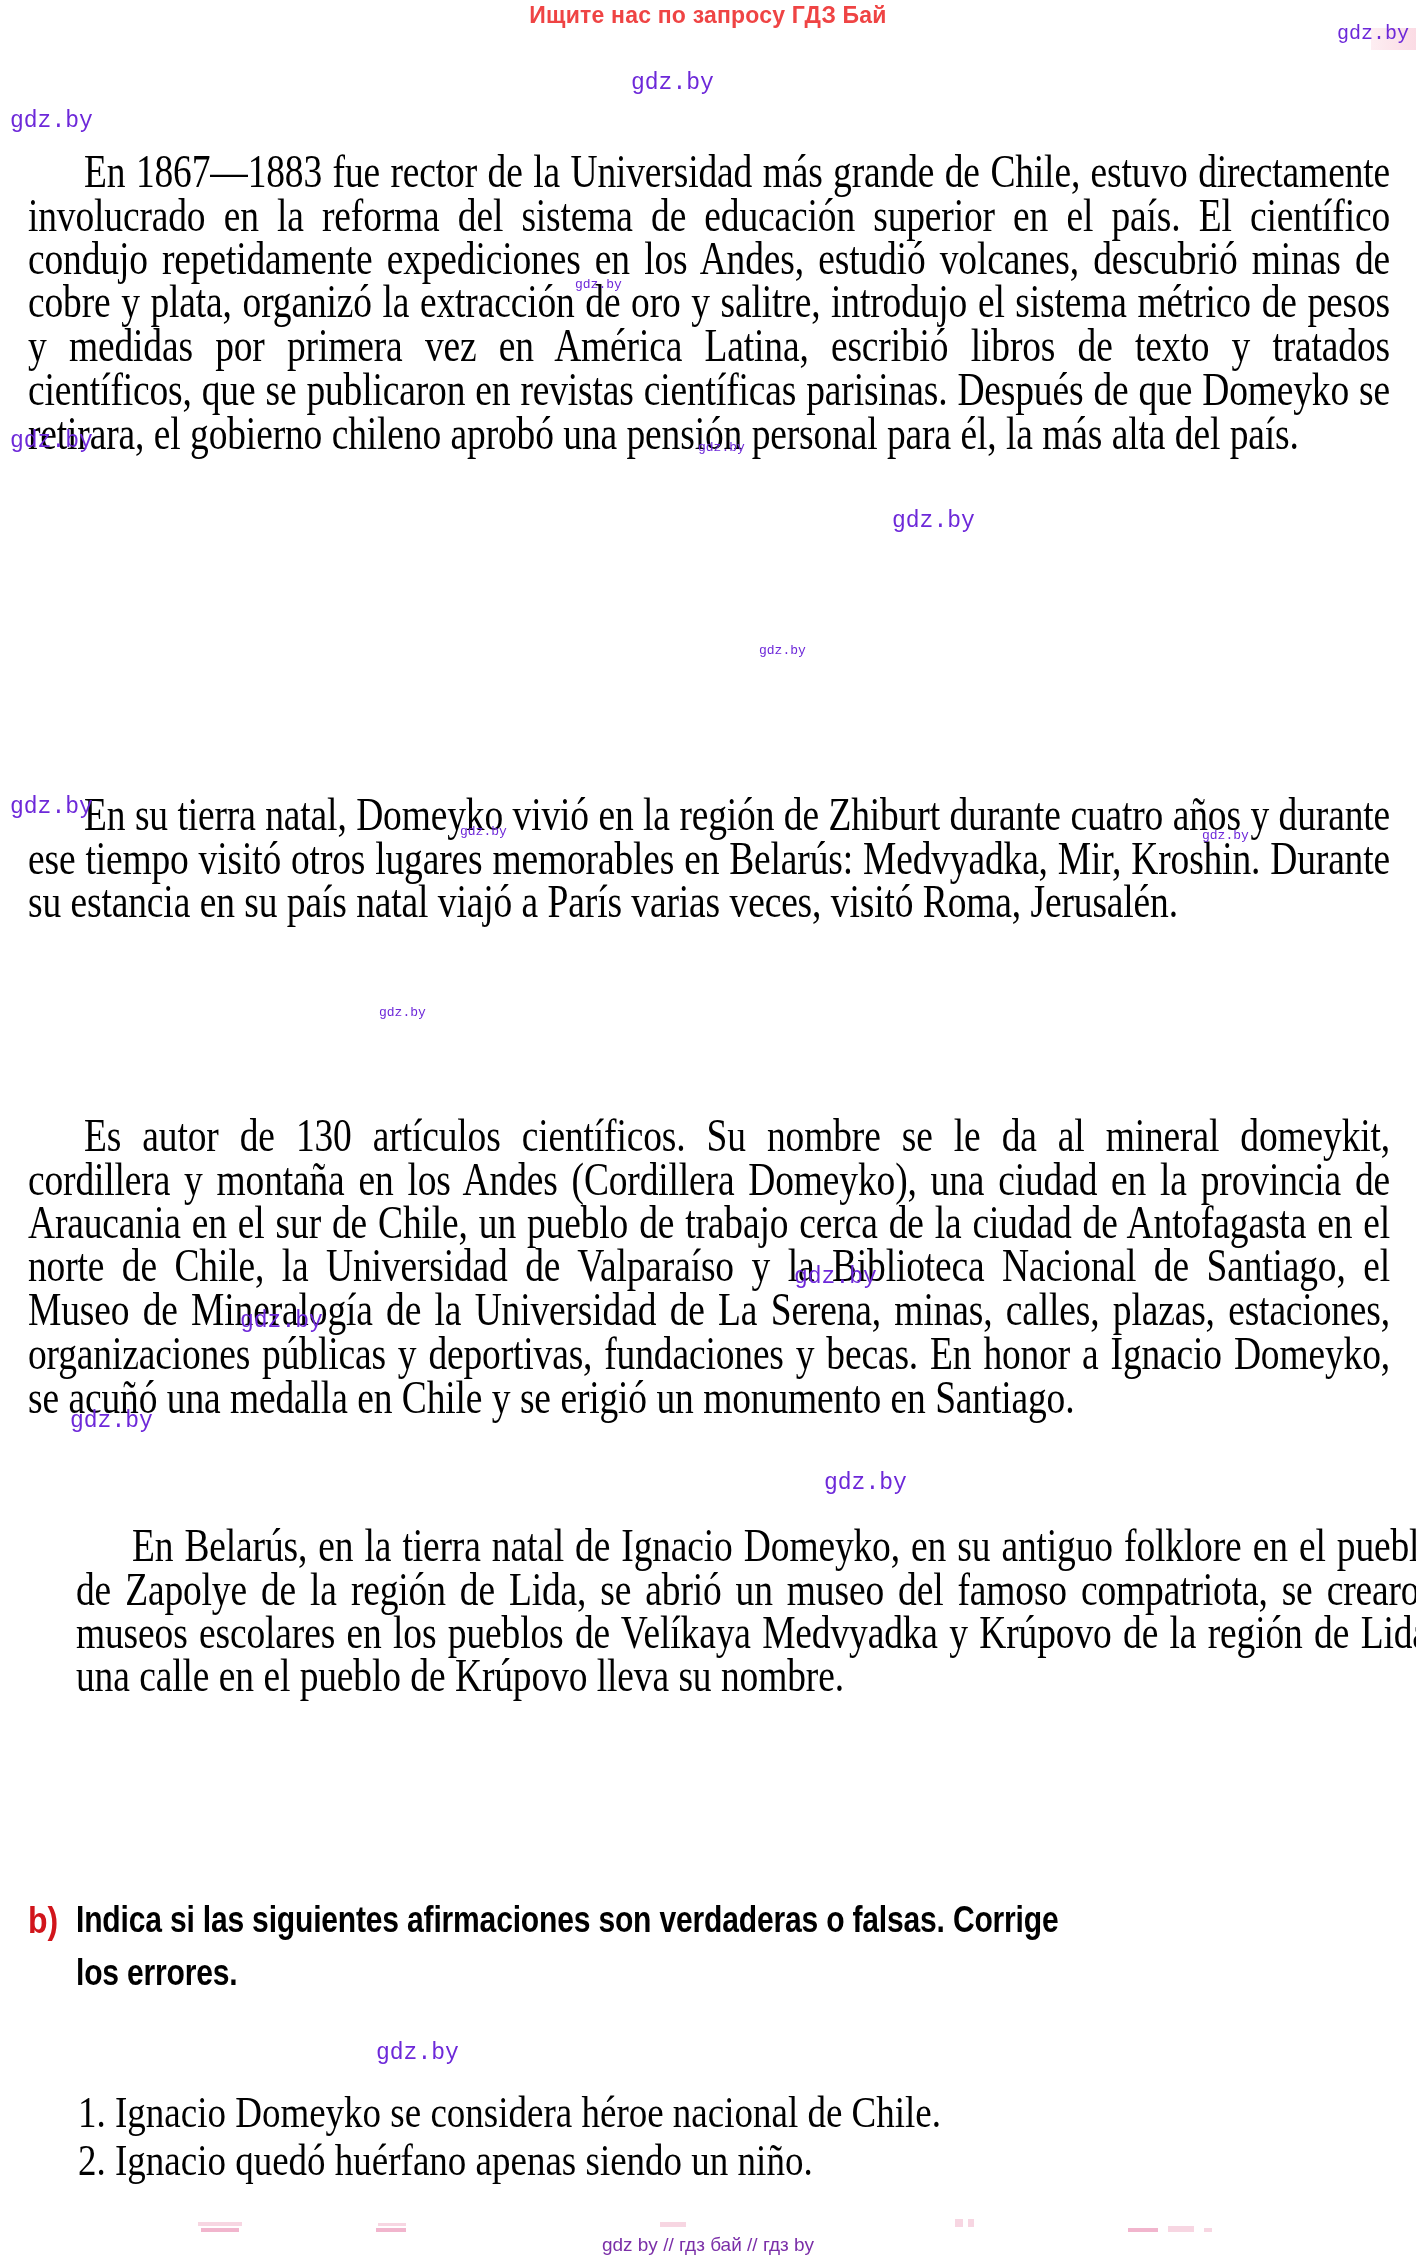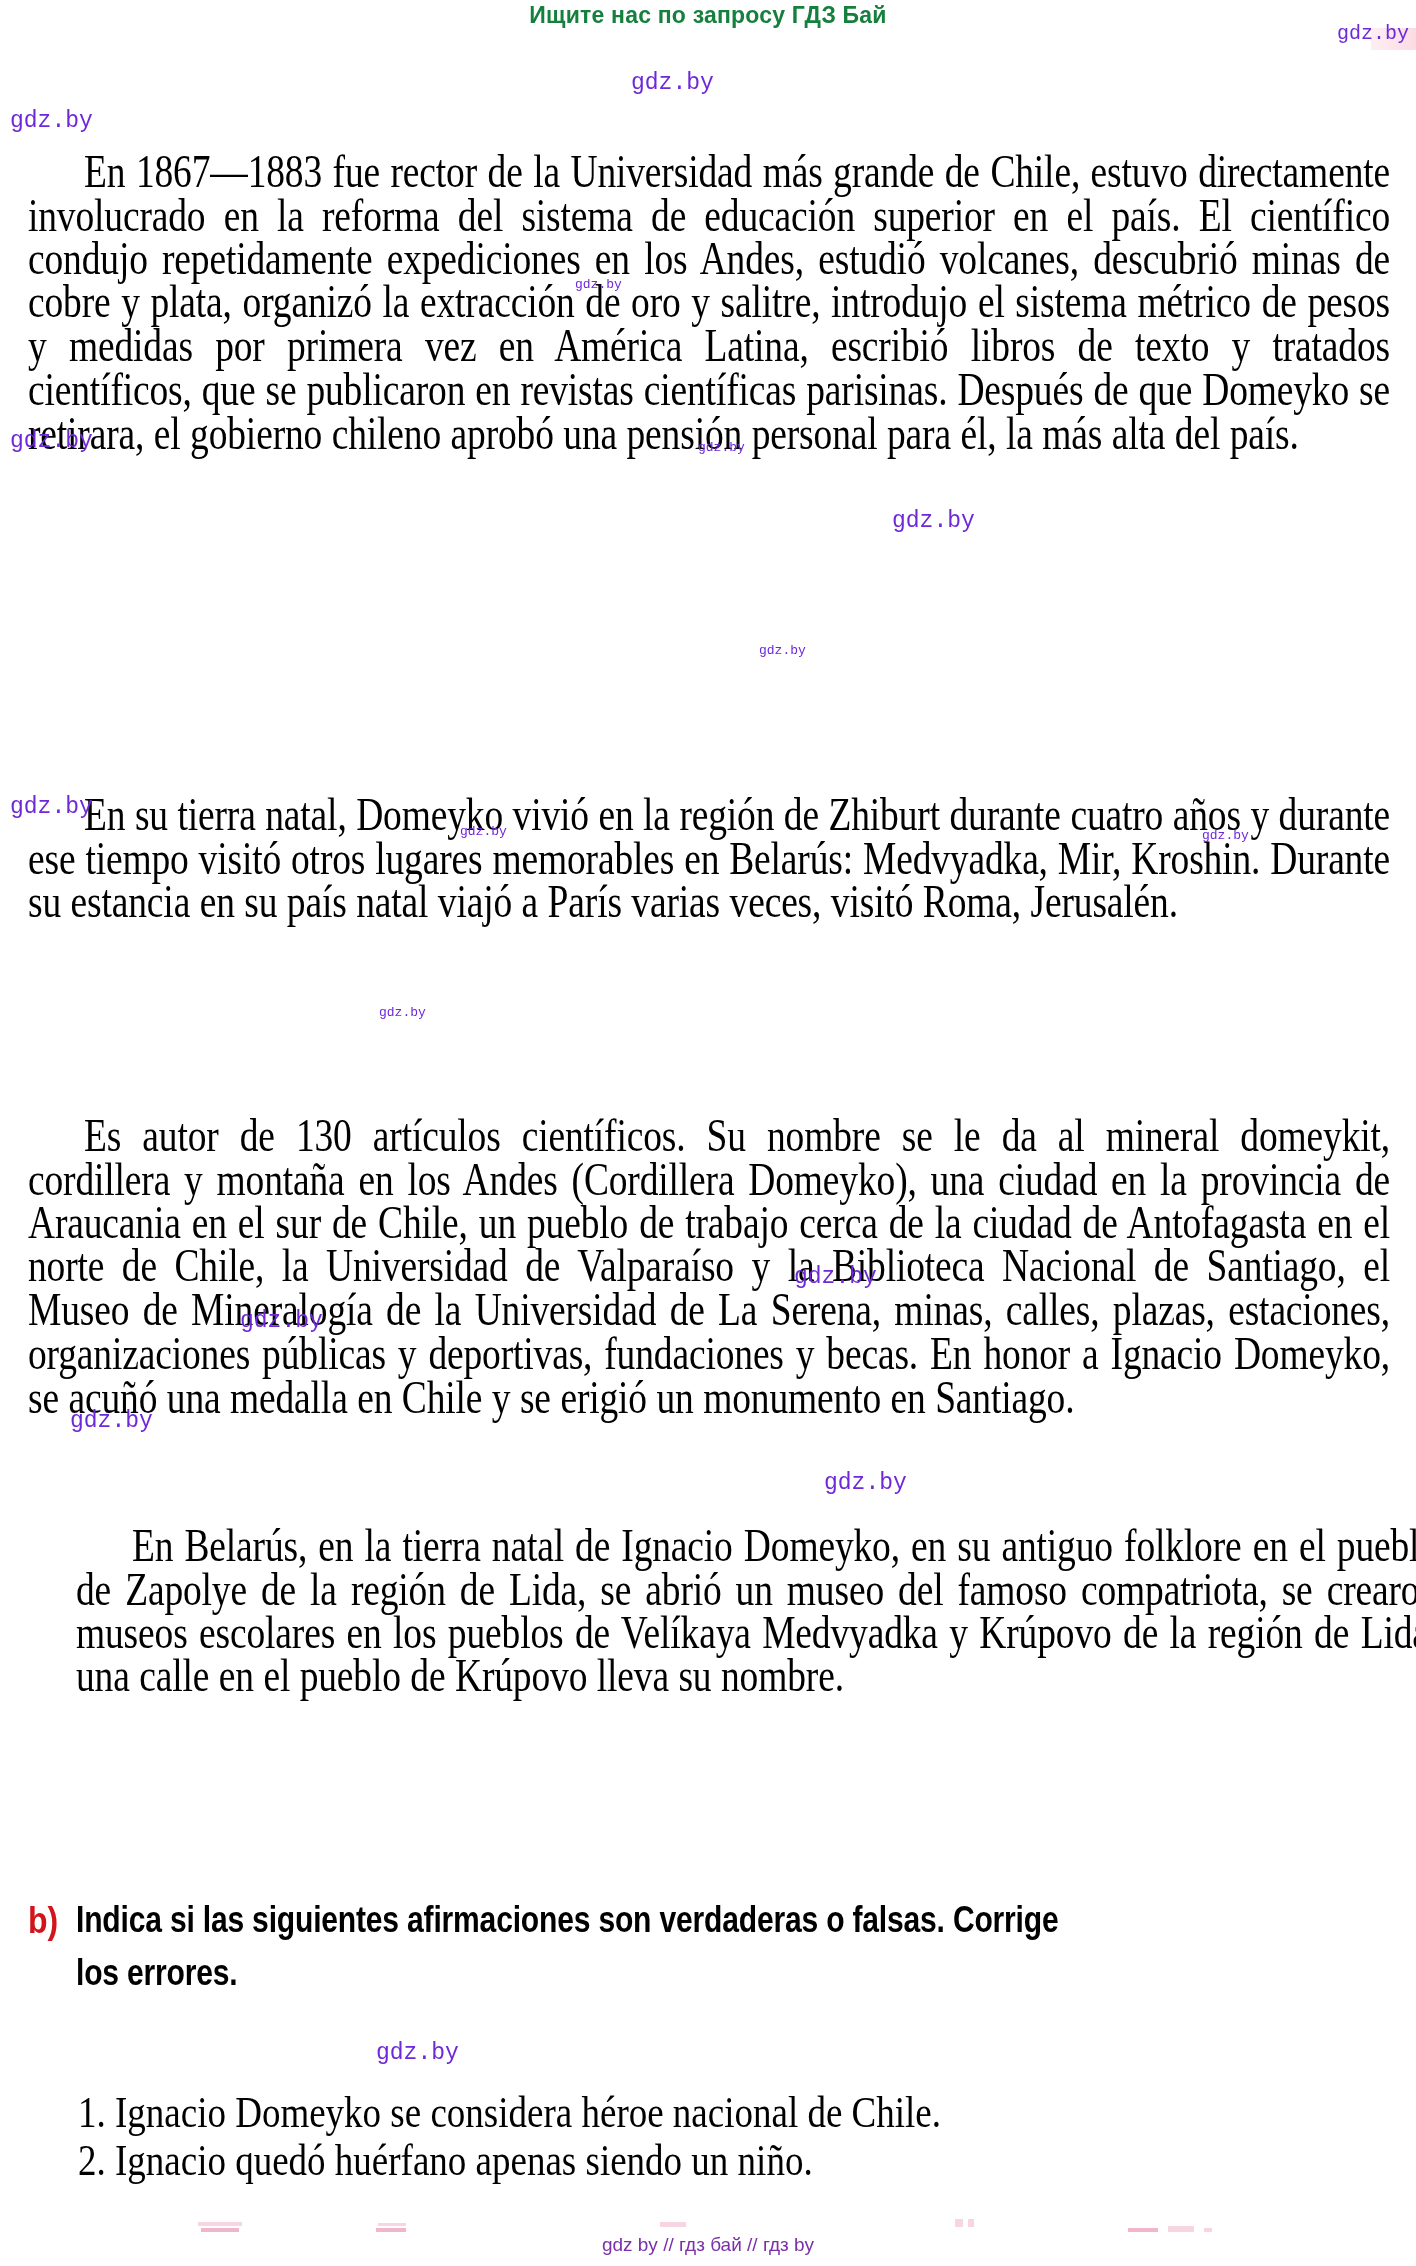--- a/index.html
+++ b/index.html
@@ -139,21 +139,21 @@
     background: #efa8c4;
     opacity: 0.85;
   }
   .pink-smear.faint { background: #f6cfdd; }
 </style>
 </head>
 <body>
 
 <div id="page">
 
-  <div class="promo-header" style="color: #15803d;">Ищите нас по запросу ГДЗ Бай</div>
+  <div class="promo-header" style="color: #ef4444;">Ищите нас по запросу ГДЗ Бай</div>
 
   <div class="pink-block"></div>
 
 
   <div class="para" style="top:150px;">
     <p class="ptext indent">En 1867—1883 fue rector de la Universidad más grande de Chile, estuvo directamente involucrado en la reforma del sistema de educación superior en el país. El científico condujo repetidamente expediciones en los Andes, estudió volcanes, descubrió minas de cobre y plata, organizó la extracción de oro y salitre, introdujo el sistema métrico de pesos y medidas por primera vez en América Latina, escribió libros de texto y tratados científicos, que se publicaron en revistas científicas parisinas. Después de que Domeyko se retirara, el gobierno chileno aprobó una pensión personal para él, la más alta del país.</p>
   </div>
 
 
   <div class="para" style="top:793px;">

